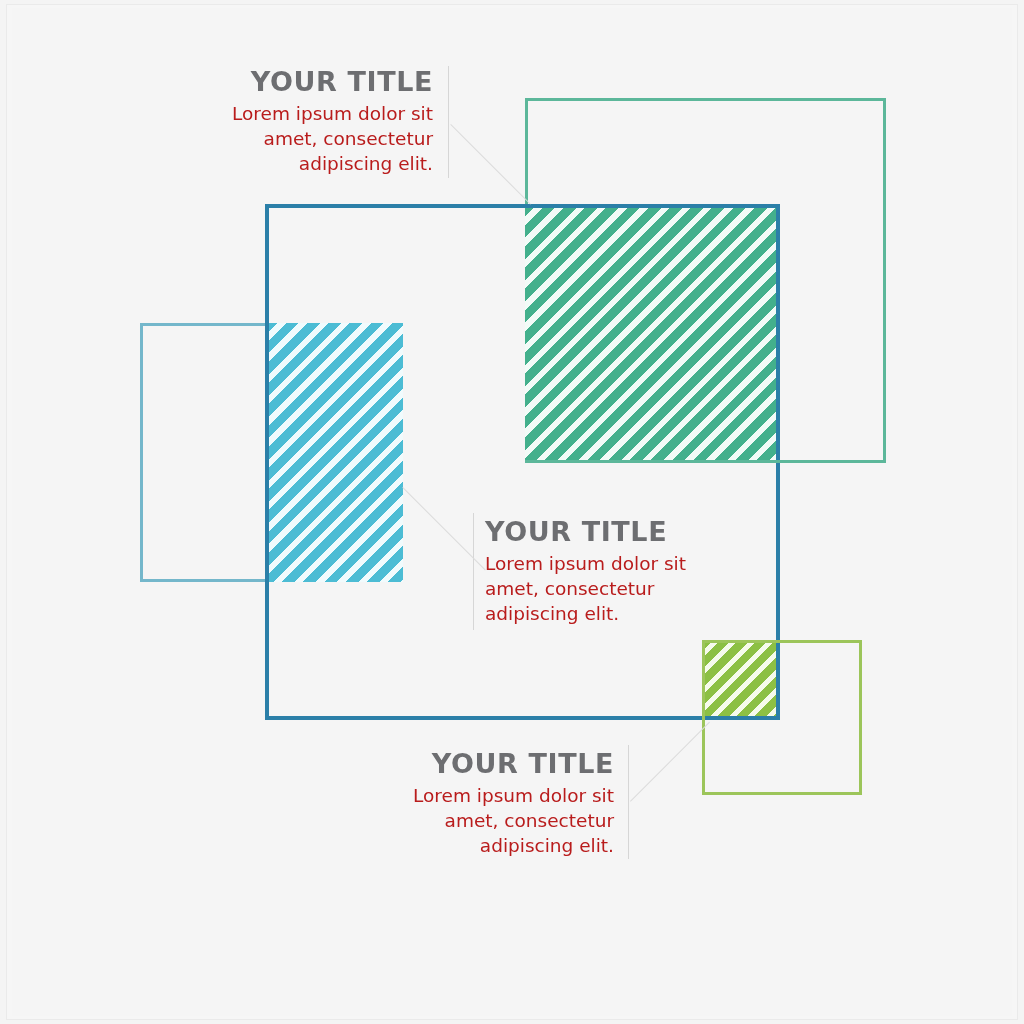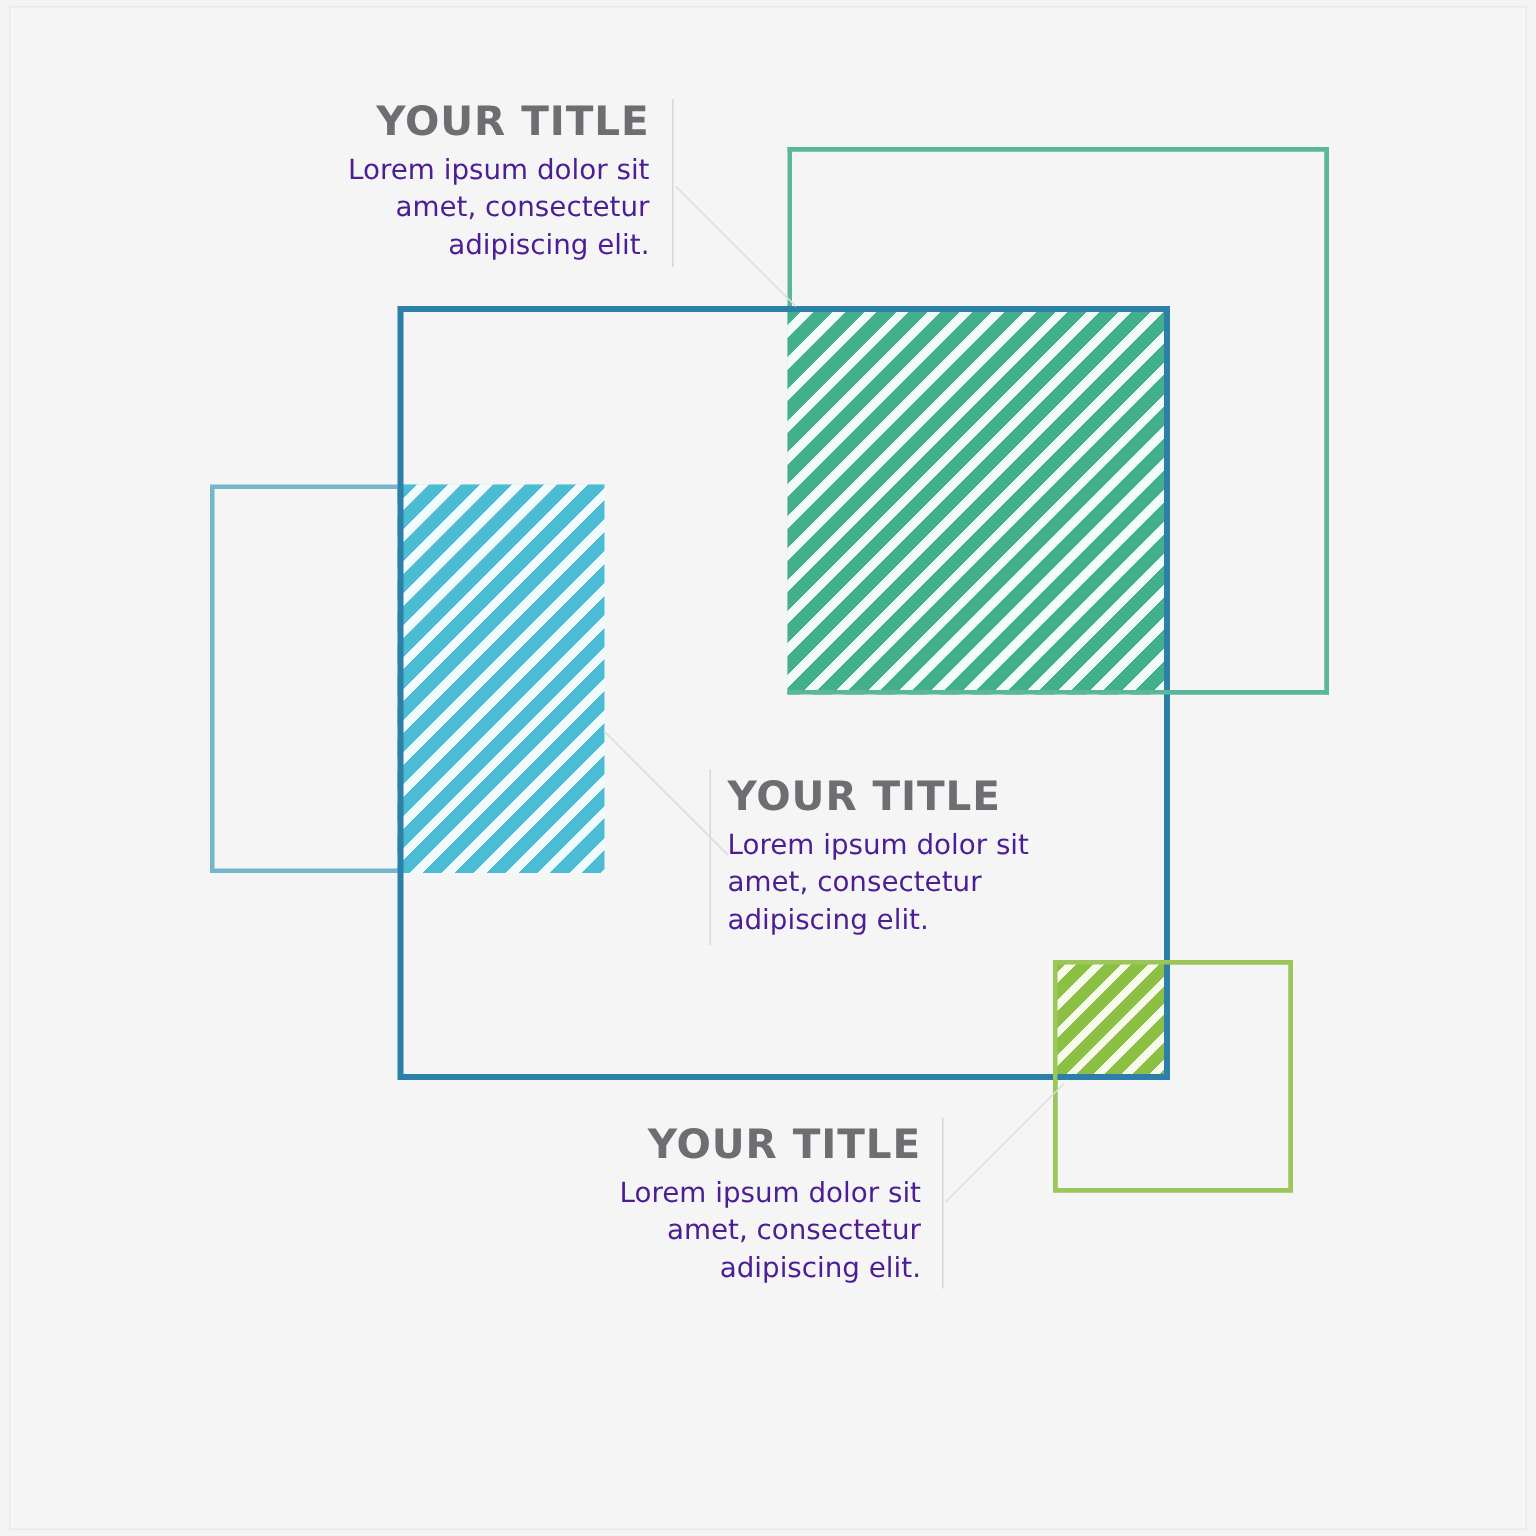--- a/index.html
+++ b/index.html
@@ -71,21 +71,21 @@
     font-weight: bold;
     font-size: 27px;
     letter-spacing: 0.6px;
     color: #6d6e71;
     margin: 0 0 6px 0;
     line-height: 1.05;
   }
   .block .body {
     font-family: "DejaVu Sans", sans-serif;
     font-size: 18.5px;
-    color: #4c1d95;
+    color: #b91c1c;
     line-height: 1.33;
     margin: 0;
   }
   .align-right { text-align: right; }
   .align-left  { text-align: left; }
 
   
   #footer { position: absolute; left: 0; top: 900px; width: 1024px; height: 120px; }
 </style>
 </head>

